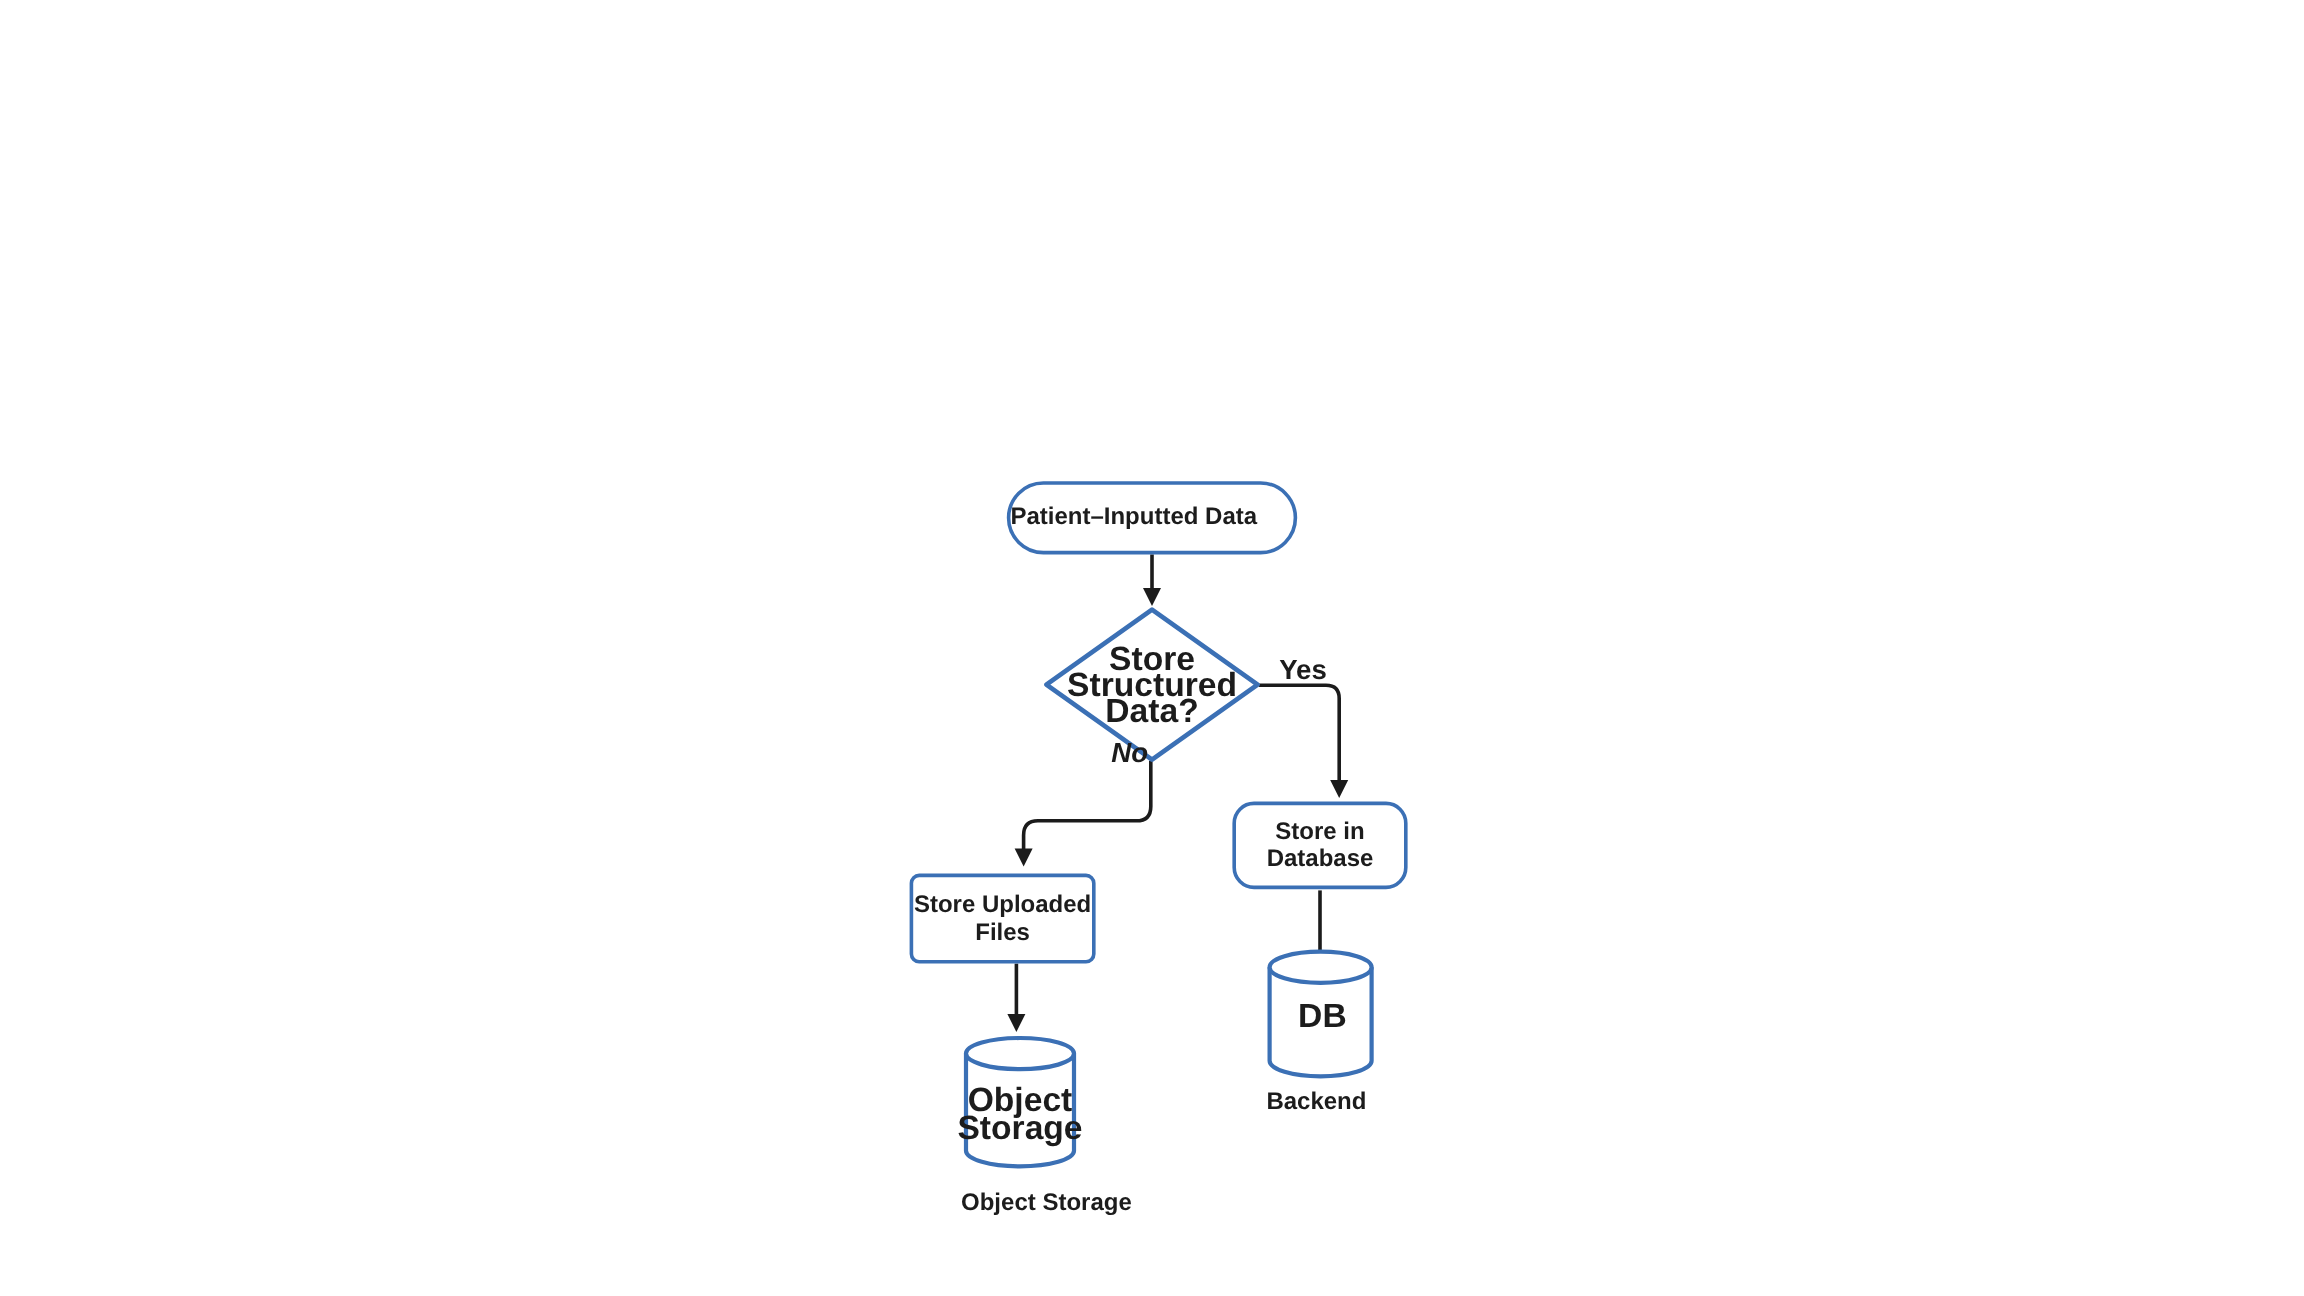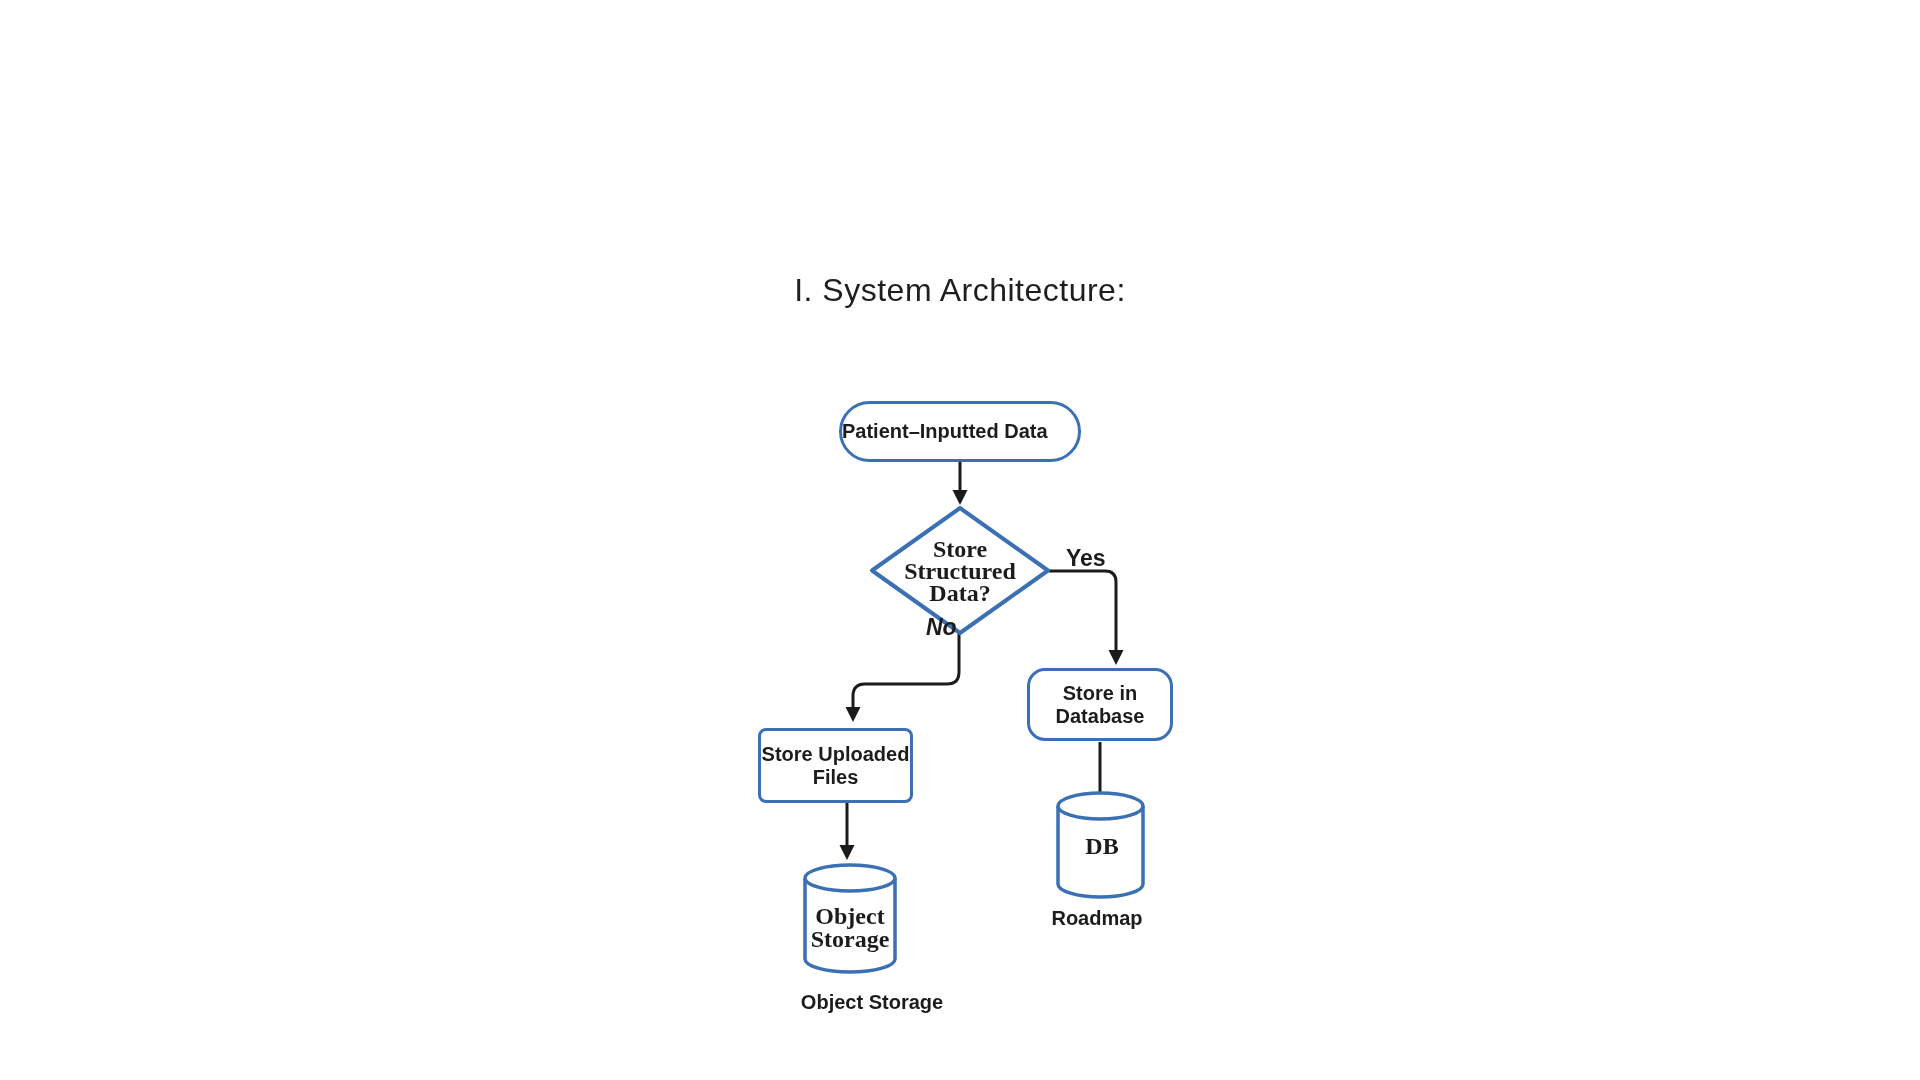--- a/index.html
+++ b/index.html
@@ -48,23 +48,23 @@
     background:#ffffff;
     border:3.5px solid var(--shape-border);
   }
   .node.stadium{left:839px;top:401px;width:242px;height:61px;border-radius:31px;}
   .node.box-store-db{left:1027px;top:668px;width:146px;height:73px;border-radius:18px;}
   .node.box-store-files{left:758px;top:728px;width:155px;height:75px;border-radius:8px;}
   .shape-label{
     position:absolute;
     display:flex;align-items:center;justify-content:center;
     text-align:center;
-    font-size:24px;line-height:23px;font-weight:bold;
+    font-size:28px;line-height:23px;font-weight:bold;
     color:var(--text);
-    background:transparent;border:none;font-family:Liberation Serif, serif;
+    background:transparent;border:none;
   }
   .diamond-label{left:903px;top:536px;width:114px;height:70px;line-height:22px;}
   .cyl-label-object{left:805px;top:893px;width:90px;height:70px;}
   .cyl-label-db{left:1058px;top:822px;width:88px;height:48px;}
   .edge-label{
     position:absolute;
     font-size:23px;line-height:22px;font-weight:bold;
     color:var(--text);
   }
   .edge-label.yes{left:1066px;top:547px;}
@@ -78,21 +78,20 @@
   .caption.object{left:872px;top:991px;}
   .caption.db{left:1097px;top:907px;}
 </style>
 </head>
 <body>
 
 <div class="canvas">
 
 
   <div class="subtitle">
-    <div>I. System Architecture:</div>
   </div>
 
   <svg class="diagram" width="1920" height="1080" viewBox="0 0 1920 1080" aria-hidden="true">
 
     <g>
       <path class="connector" d="M960,462 L960,491"></path>
       <polygon class="arrowhead" points="960,505 952.5,490 967.5,490"></polygon>
 
       <path class="connector" d="M1049,571 L1105,571 Q1116,571 1116,582 L1116,650"></path>
       <polygon class="arrowhead" points="1116,665 1108.5,650 1123.5,650"></polygon>
@@ -139,16 +138,16 @@
   </div>
 
   <div class="shape-label cyl-label-object">
     <span>Object Storage</span>
   </div>
 
   <div class="shape-label cyl-label-db">
     <span>DB</span>
   </div>
 
-  <div class="caption db">Roadmap</div>
+  <div class="caption db">Backend</div>
   <div class="caption object">Object Storage</div>
 
 </div>
 
 </body></html>

